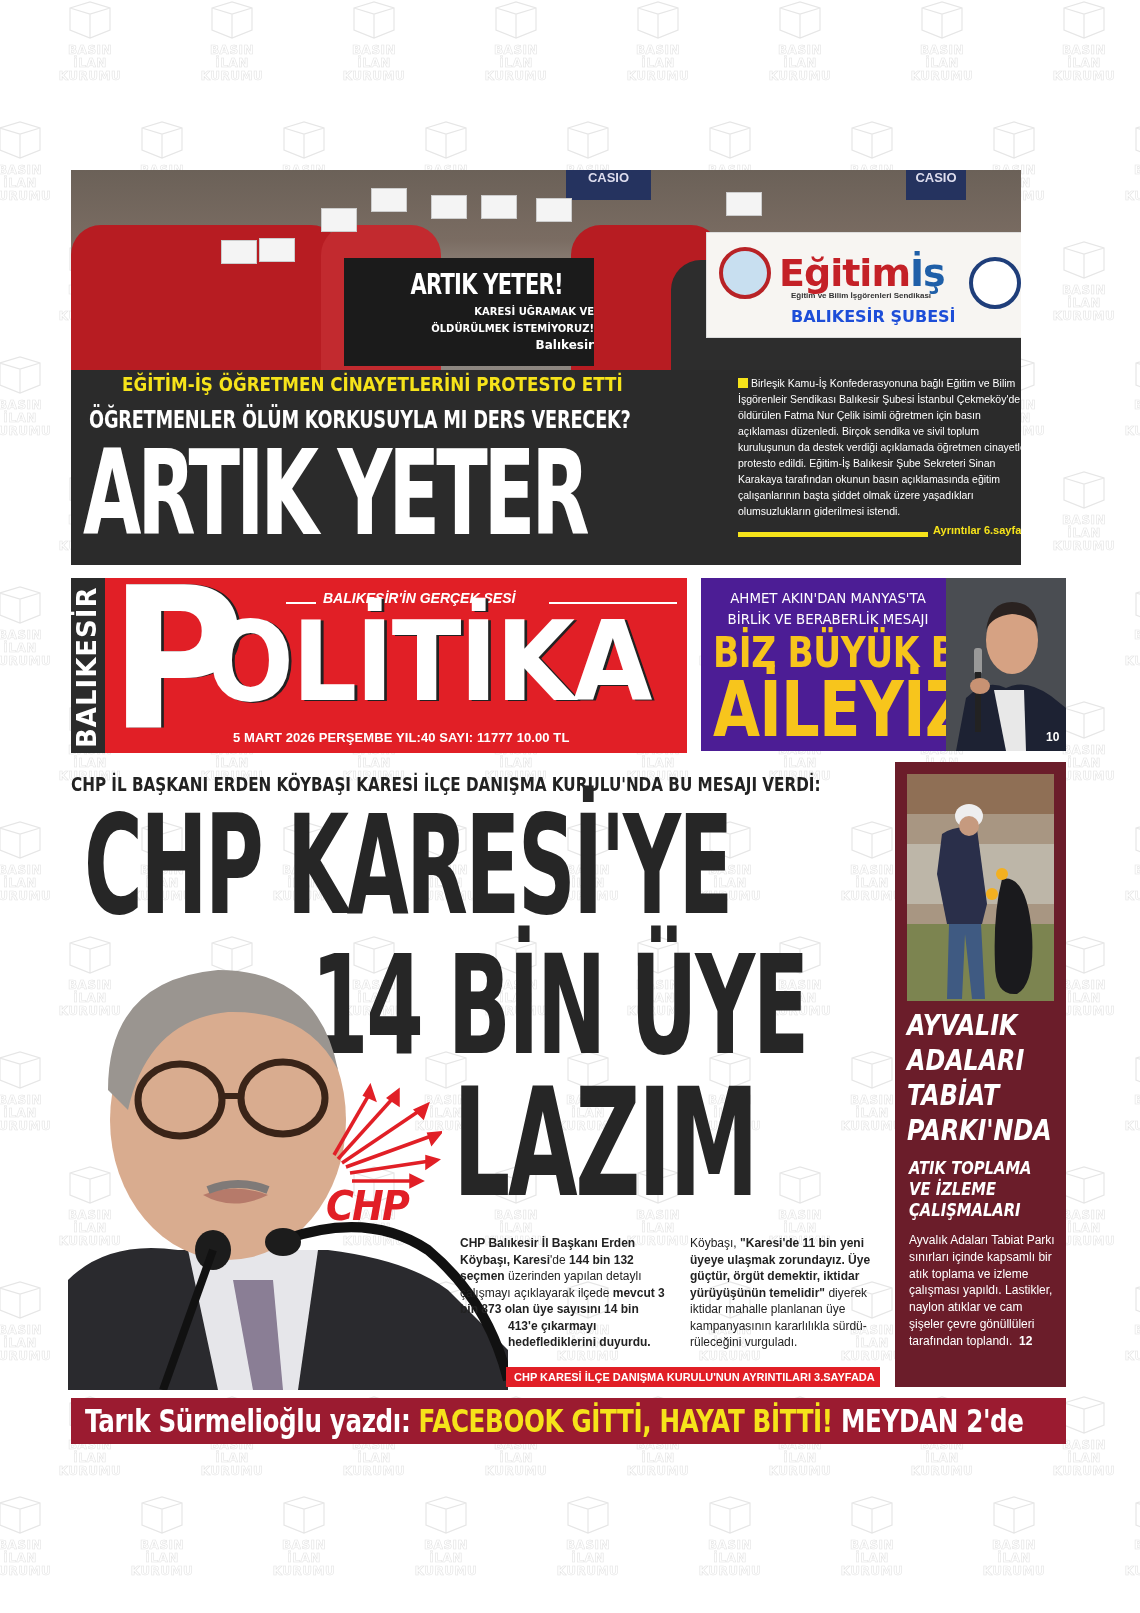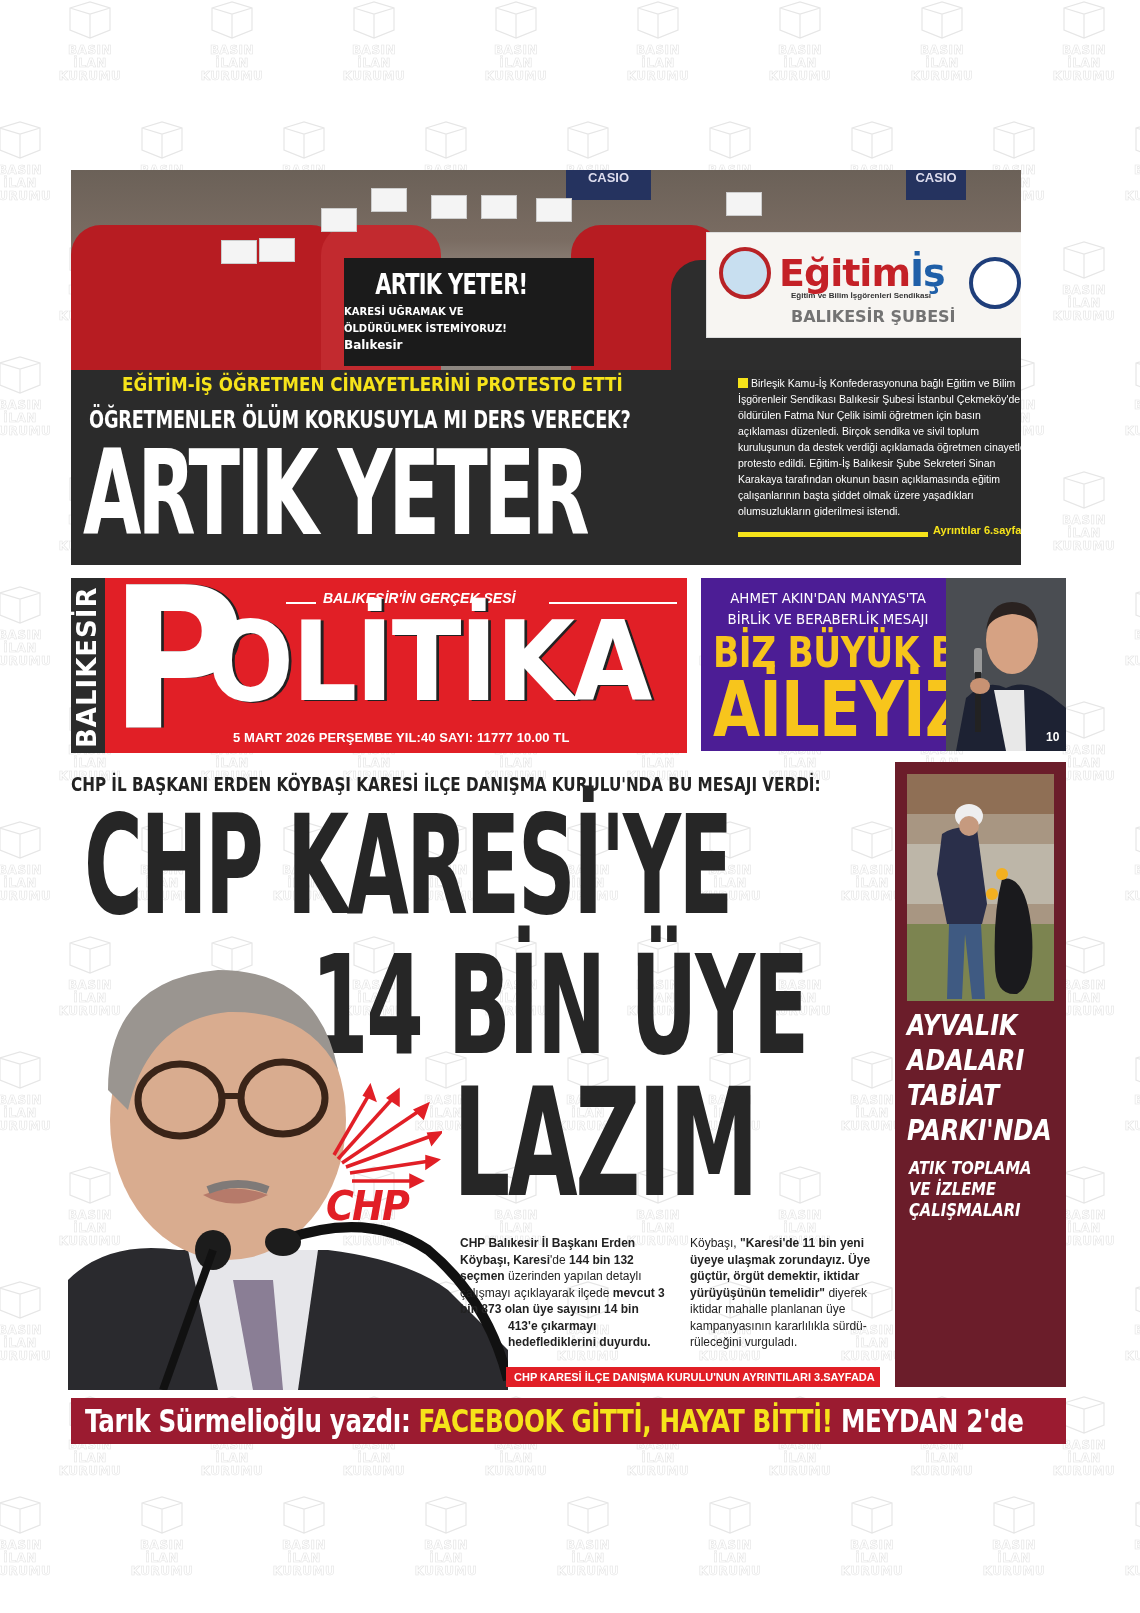--- a/index.html
+++ b/index.html
@@ -10,31 +10,31 @@
 
   
   .wm { position: absolute; color: transparent; -webkit-text-stroke: 0.6px #e4e4e4; font-family: "DejaVu Sans", sans-serif; font-weight: bold; font-size: 12px; text-align: center; line-height: 13px; letter-spacing: 0.5px; pointer-events: none; }
   .wm svg { display: block; margin: 0 auto 4px; }
 
   
   #top-story { left: 71px; top: 170px; width: 950px; height: 395px; background: #2b2b2b; overflow: hidden; }
   #top-photo { left: 0; top: 0; width: 995px; height: 200px; background: linear-gradient(180deg, #6b6158 0%, #7a6c62 35%, #9a9088 60%, #8d8680 100%); overflow: hidden; }
   .crowd { position: absolute; bottom: 0; height: 145px; background: #b71c22; border-radius: 30px 30px 0 0; }
   .crowd.d { background: #2d2d2d; }
-  .banner-black { position: absolute; left: 273px; top: 88px; width: 250px; height: 108px; background: #1b1b1b; color: #fff; text-align: left; font-family: "DejaVu Sans", sans-serif; }
+  .banner-black { position: absolute; left: 273px; top: 88px; width: 250px; height: 108px; background: #1b1b1b; color: #fff; text-align: right; font-family: "DejaVu Sans", sans-serif; }
   .banner-black .b1 { font-weight: bold; font-size: 28px; transform: scaleX(0.75); margin-top: 10px; letter-spacing: -1px; }
   .banner-black .b2 { font-size: 10px; font-weight: bold; margin-top: 4px; line-height: 13px; }
   .banner-black .b3 { font-size: 12px; font-weight: bold; margin-top: 3px; }
   .banner-white { position: absolute; left: 635px; top: 62px; width: 330px; height: 106px; background: #f7f5f2; border: 1px solid #ddd; }
   .banner-white .logo1 { position: absolute; left: 12px; top: 14px; width: 52px; height: 52px; border-radius: 50%; border: 4px solid #b82226; background: #c8dff0; }
   .banner-white .logo2 { position: absolute; right: 14px; top: 24px; width: 52px; height: 52px; border-radius: 50%; border: 4px solid #1f3e7a; background: #fff; }
   .banner-white .t1 { position: absolute; left: 72px; top: 18px; font-family: "DejaVu Sans", sans-serif; font-weight: bold; font-size: 38px; color: #c42127; letter-spacing: -1px; }
   .banner-white .t1 span { color: #1f5fa8; }
   .banner-white .t2 { position: absolute; left: 84px; top: 58px; font-size: 8px; color: #333; font-weight: bold; }
-  .banner-white .t3 { position: absolute; left: 84px; top: 74px; font-size: 16px; color: #737373; font-weight: bold; font-family: "DejaVu Sans", sans-serif; }
+  .banner-white .t3 { position: absolute; left: 84px; top: 74px; font-size: 16px; color: #1d4ed8; font-weight: bold; font-family: "DejaVu Sans", sans-serif; }
   .sign { position: absolute; background: #f4f4f4; width: 36px; height: 24px; border: 1px solid #ccc; }
   .store { position: absolute; top: 0; height: 30px; background: #2a2f3a; color: #dde; font-size: 13px; font-weight: bold; text-align: center; line-height: 16px; }
 
   #top-kicker { left: 22px; top: 203px; width: 635px; font-family: "DejaVu Sans", sans-serif; font-weight: bold; font-size: 19px; color: #f6e31a; text-align: center; transform: scaleX(0.88); transform-origin: left; white-space: nowrap; }
   #top-subhead { left: 18px; top: 236px; width: 640px; font-family: "DejaVu Sans", sans-serif; font-weight: bold; font-size: 24px; color: #fff; white-space: nowrap; transform: scaleX(0.74); transform-origin: left; letter-spacing: -0.3px; }
   #top-headline { left: 12px; top: 268px; font-family: "DejaVu Sans", sans-serif; font-weight: bold; font-size: 118px; color: #fff; line-height: 110px; white-space: nowrap; transform: scaleX(0.64); transform-origin: left; letter-spacing: -6px; }
 
   #top-body { left: 667px; top: 205px; width: 294px; color: #fff; font-size: 10.5px; line-height: 16px; }
   #top-body .sq { display: inline-block; width: 10px; height: 10px; background: #f6e31a; margin-right: 3px; vertical-align: -1px; }
   #top-more-bar { left: 667px; top: 362px; width: 190px; height: 5px; background: #f6e31a; }
@@ -1063,20 +1063,23 @@
     <div>AYVALIK</div>
     <div>ADALARI</div>
     <div>TABİAT</div>
     <div>PARKI'NDA</div>
   </div>
   <div id="ayvalik-sub" class="abs">
     <div>ATIK TOPLAMA</div>
     <div>VE İZLEME</div>
     <div>ÇALIŞMALARI</div>
   </div>
+  <div id="ayvalik-body" class="abs">
+    <span>Ayvalık Adaları Tabiat Parkı sınırları içinde kapsamlı bir atık toplama ve izleme çalışması yapıldı. Lastikler, naylon atıklar ve cam şişeler çevre gönüllüleri tarafından toplandı.</span>&nbsp;&nbsp;<b>12</b>
+  </div>
 </div>
 
 <div id="bottom-bar" class="abs">
   <div id="bottom-text" class="abs">
     <span>Tarık Sürmelioğlu yazdı:</span>
     <span class="y">FACEBOOK GİTTİ, HAYAT BİTTİ!</span>
     <span>MEYDAN 2'de</span>
   </div>
 </div>
 

